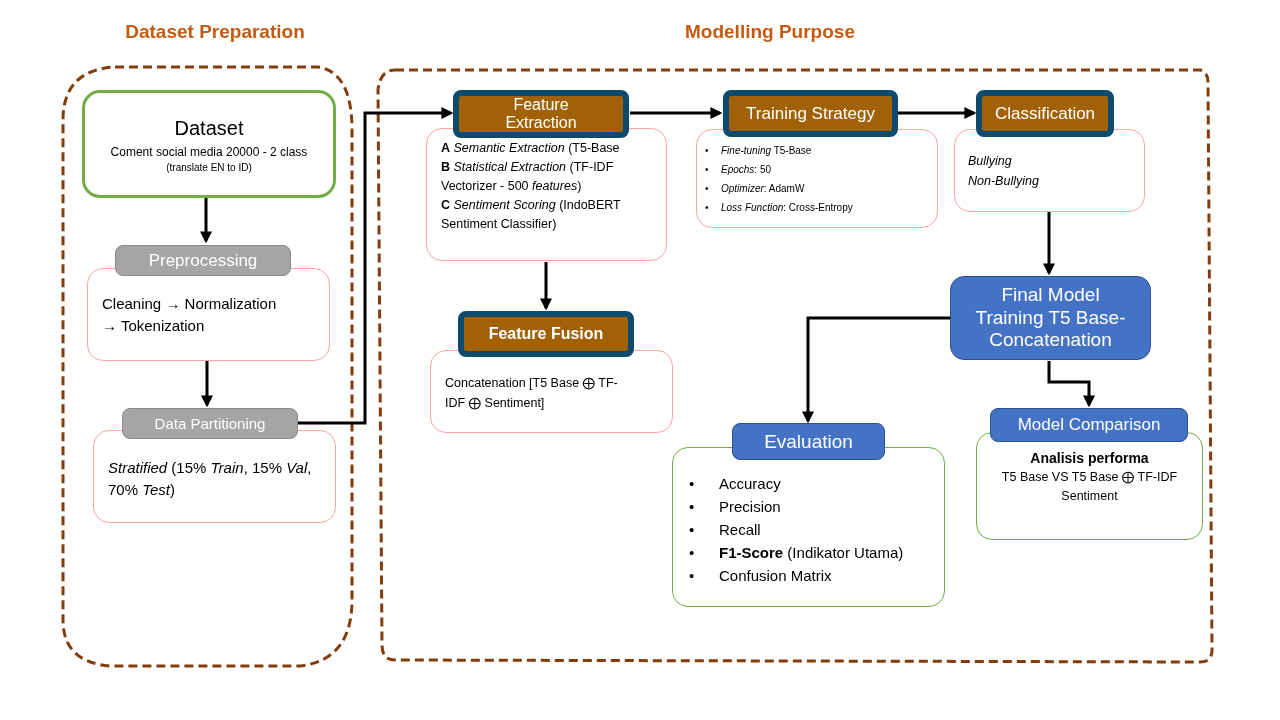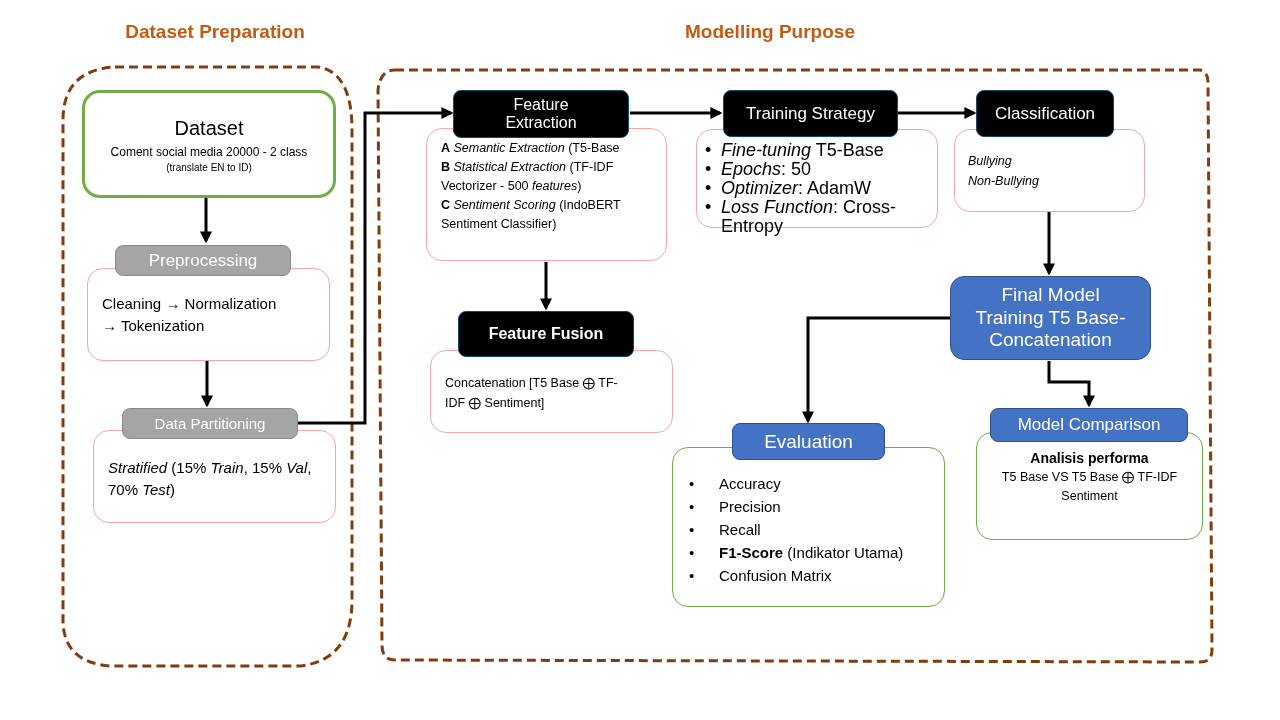--- a/index.html
+++ b/index.html
@@ -5,21 +5,21 @@
   html,body{margin:0;padding:0;background:#ffffff;}
   body{width:1280px;height:720px;position:relative;overflow:hidden;font-family:"Liberation Sans",sans-serif;color:#000;}
   .abs{position:absolute;}
   svg.lines{position:absolute;left:0;top:0;width:1280px;height:720px;pointer-events:none;}
   .section-title{position:absolute;color:#C55A11;font-weight:bold;font-size:19px;text-align:center;}
   .box{position:absolute;background:#fff;border-radius:16px;box-sizing:border-box;}
   .box.orange{border:1px solid #fca5a5;}
   .box.green{border:1.5px solid #70AD47;}
   .box.green-thick{border:3px solid #70AD47;border-radius:18px;}
   .hdr{position:absolute;border-radius:8px;box-sizing:border-box;color:#fff;text-align:center;display:flex;align-items:center;justify-content:center;line-height:1.15;}
-  .hdr.orange{background:#000000;border:1px solid #0c4a6e;}
+  .hdr.orange{background:#a16207;border:6px solid #0c4a6e;}
   .hdr.gray{background:#A5A5A5;border:1px solid #8A8A8A;}
   .hdr.blue{background:#4472C4;border:1px solid #2F528F;}
   .txt{font-size:13px;line-height:19px;}
   ul.b{margin:0;padding:0;list-style:none;}
   ul.b li{position:relative;padding-left:16px;}
   ul.b li::before{content:"\2022";position:absolute;left:0;}
   ul.b2 li{padding-left:30px;}
 </style>
 </head>
 <body>
@@ -91,21 +91,21 @@
   <div class="abs" style="left:14px;top:22px;font-size:12.5px;line-height:20px;">
     <div>Concatenation [T5 Base ⨁ TF-</div>
     <div>IDF ⨁ Sentiment]</div>
   </div>
 </div>
 <div class="hdr orange" style="left:458px;top:311px;width:176px;height:46px;font-size:16px;font-weight:bold;">
   <span>Feature Fusion</span>
 </div>
 
 <div class="box orange" style="left:696px;top:129px;width:242px;height:99px;">
-  <ul class="b abs txt" style="left:8px;top:11px;font-size:18px;">
+  <ul class="b abs txt" style="left:8px;top:11px;font-size:10px;">
     <li><i>Fine-tuning</i><span> T5-Base</span></li>
     <li><i>Epochs</i><span>: 50</span></li>
     <li><i>Optimizer</i><span>: AdamW</span></li>
     <li><i>Loss Function</i><span>: Cross-Entropy</span></li>
   </ul>
 </div>
 <div class="hdr orange" style="left:723px;top:90px;width:175px;height:47px;font-size:17px;">
   <span>Training Strategy</span>
 </div>
 

